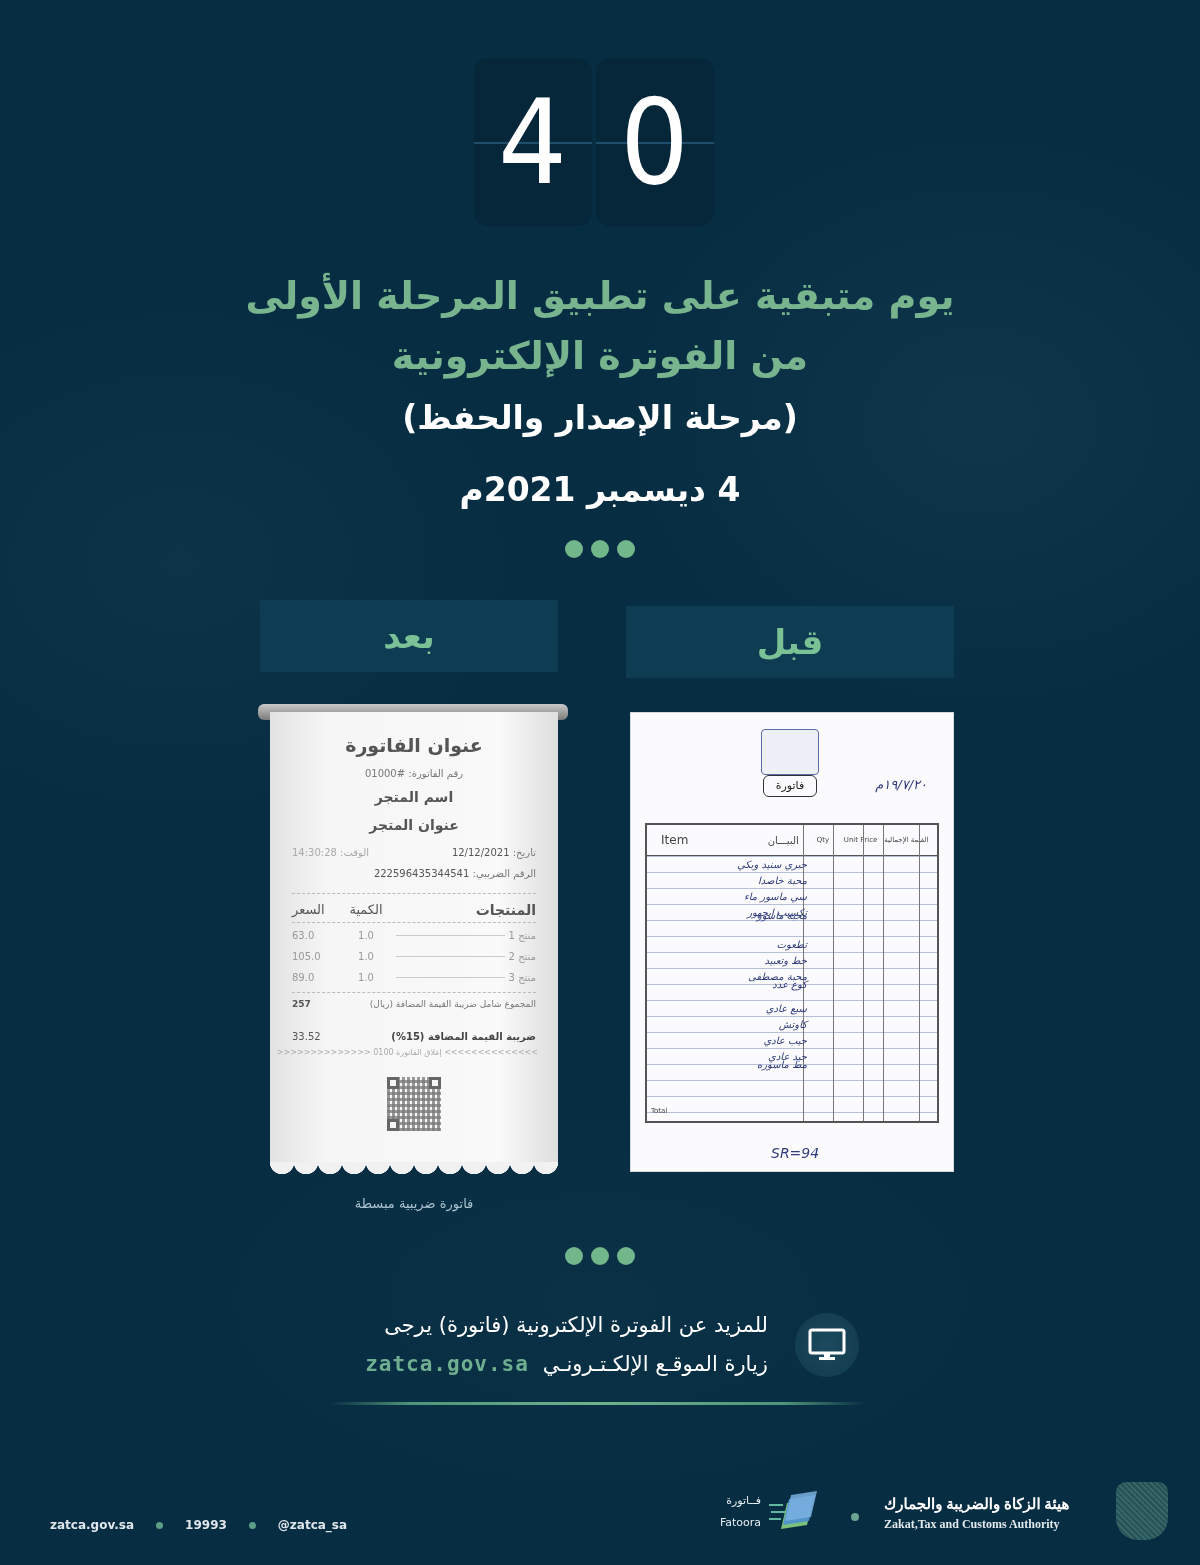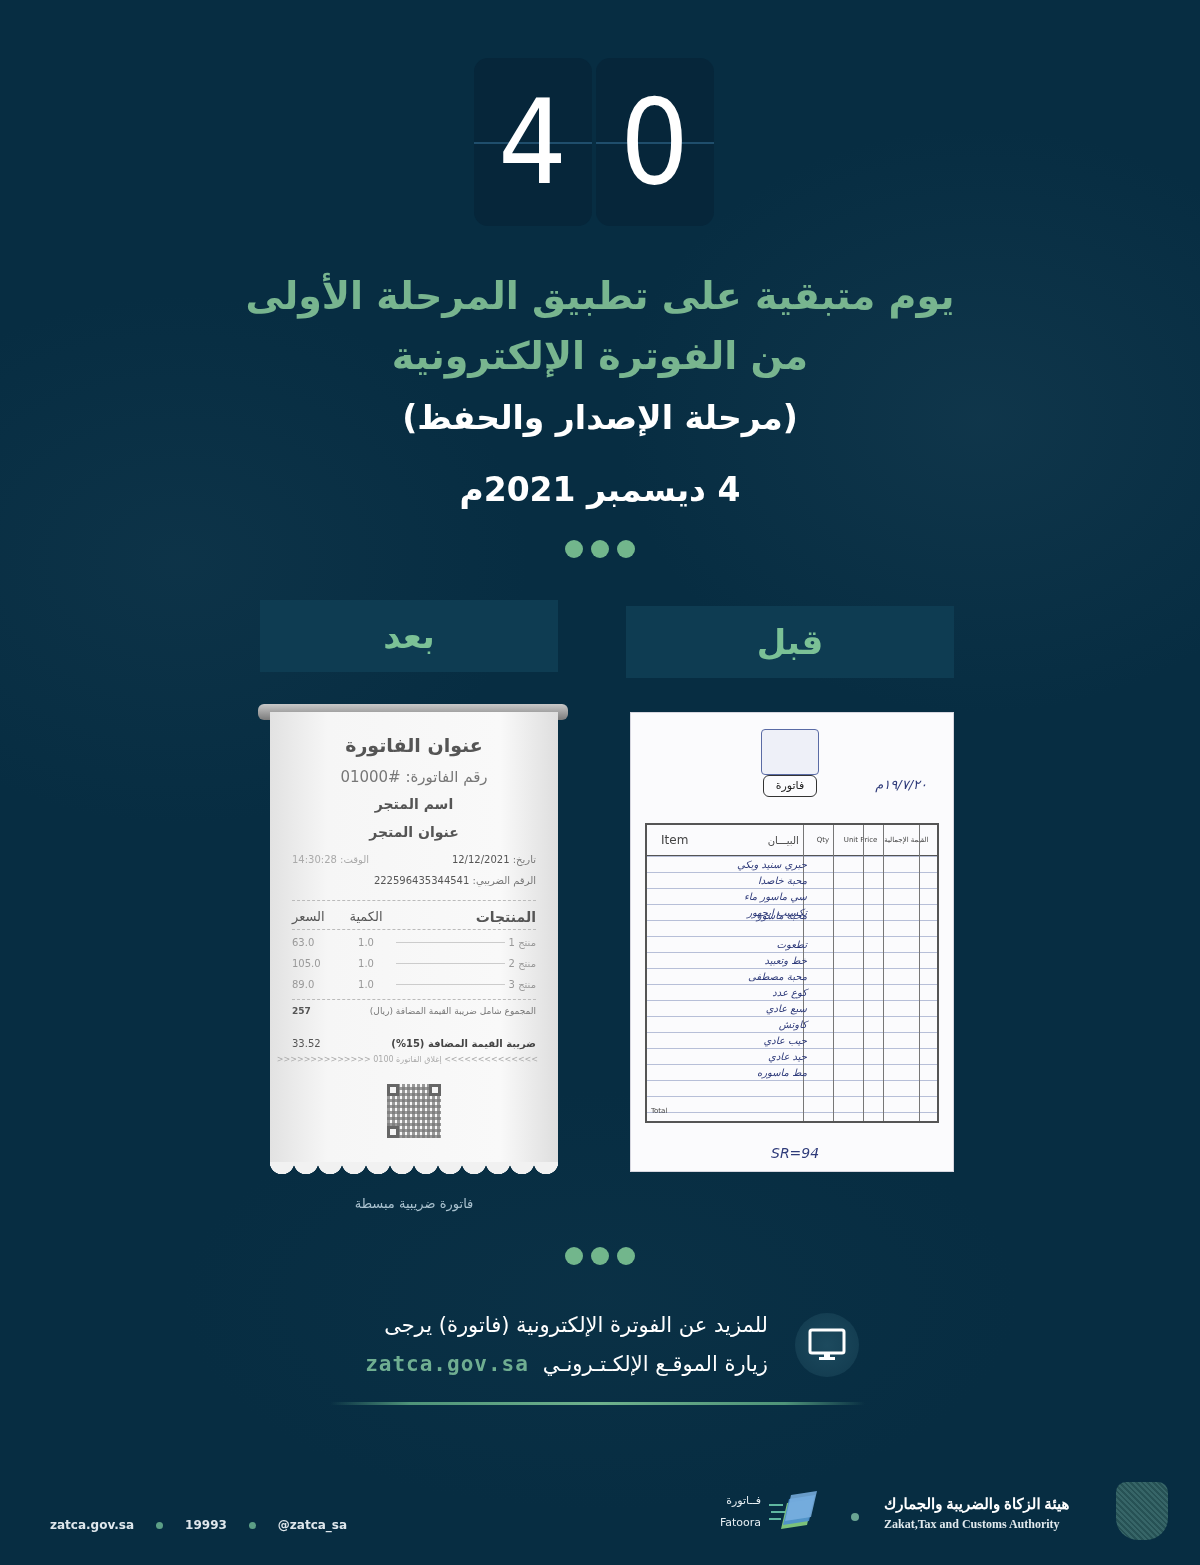--- a/index.html
+++ b/index.html
@@ -53,21 +53,21 @@
   .receipt {
     position: absolute; left: 270px; top: 712px; width: 288px; height: 450px;
     background: linear-gradient(90deg, #e2e2e2, #f6f6f6 20%, #f9f9f9 80%, #dedede);
     color: #444; direction: rtl; text-align: center;
   }
   .receipt-wave {
     position: absolute; left: 270px; top: 1162px; width: 288px; height: 12px;
     background: radial-gradient(circle at 12px 0, #f1f1f1 12px, transparent 12.5px) 0 0 / 24px 12px repeat-x;
   }
   .r-title { font-weight: bold; font-size: 19px; color: #555; margin-top: 22px; }
-  .r-small { font-size: 15px; color: #777; }
+  .r-small { font-size: 10px; color: #777; }
   .r-bold { font-weight: bold; font-size: 14px; color: #555; }
   .r-row { display: flex; justify-content: space-between; padding: 0 22px; font-size: 10px; color: #777; }
   .r-sep { border-top: 1px dashed #bbb; margin: 8px 22px; }
   .r-items-head { display: flex; padding: 0 22px; font-size: 13px; color: #555; }
   .r-items-head .c-name { flex: 1; text-align: right; font-weight: bold; font-size: 14px; }
   .r-items-head .c-qty, .r-item .c-qty { width: 60px; text-align: center; }
   .r-items-head .c-price, .r-item .c-price { width: 44px; text-align: left; }
   .r-item { display: flex; padding: 0 22px; font-size: 10px; color: #999; height: 21px; align-items: center; }
   .r-item .c-name { flex: 1; text-align: right; display: flex; align-items: center; gap: 4px; }
   .r-item .c-name .line { flex: 1; border-top: 1px solid #ccc; }
@@ -245,26 +245,26 @@
     <div class="paper-vline" style="left:236px;"></div>
     <div class="paper-vline" style="left:272px;"></div>
     <div class="scribble" style="top:34px;">حبري سنيد وبكي</div>
     <div class="scribble" style="top:50px;">محبة خاصدا</div>
     <div class="scribble" style="top:66px;">سي ماسور ماء</div>
     <div class="scribble" style="top:82px;">تكسيب ابجهور</div>
     <div class="scribble" style="top:85px;">محبة ماسور</div>
     <div class="scribble" style="top:114px;">تطعوت</div>
     <div class="scribble" style="top:130px;">خط وتعبيد</div>
     <div class="scribble" style="top:146px;">محبة مصطفى</div>
-    <div class="scribble" style="top:162px;">كوع عدد</div>
+    <div class="scribble" style="top:154px;">كوع عدد</div>
     <div class="scribble" style="top:178px;">سبع عادي</div>
     <div class="scribble" style="top:194px;">كاوتش</div>
     <div class="scribble" style="top:210px;">جيب عادي</div>
     <div class="scribble" style="top:226px;">جيد عادي</div>
-    <div class="scribble" style="top:242px;">مط ماسوره</div>
+    <div class="scribble" style="top:234px;">مط ماسوره</div>
     <div style="position:absolute; left:4px; bottom:6px; font-size:7px; color:#444;">Total</div>
   </div>
   <div style="position:absolute; left:140px; top:432px; font-size:14px; color:#2f3b7a; font-style:italic;">SR=94</div>
 </div>
 
 <div class="dots" style="top:1247px;">
   <div class="dot"></div>
   <div class="dot"></div>
   <div class="dot"></div>
 </div>

